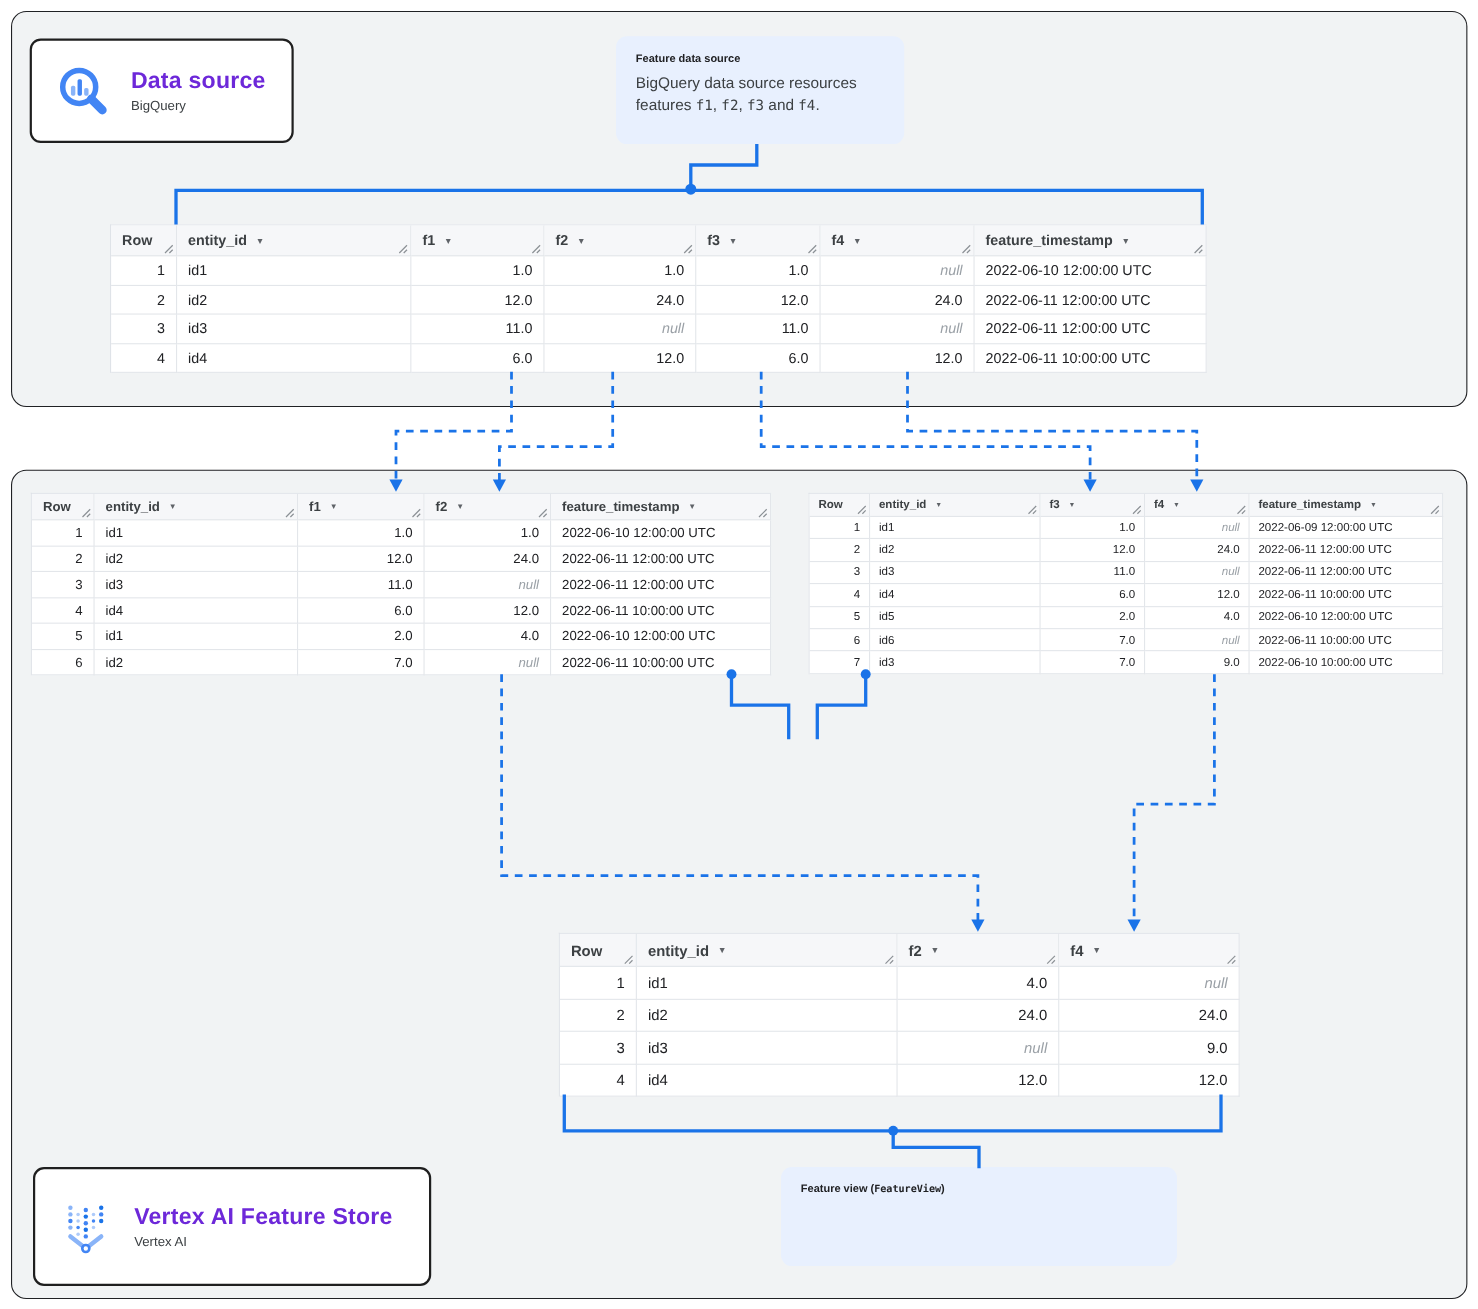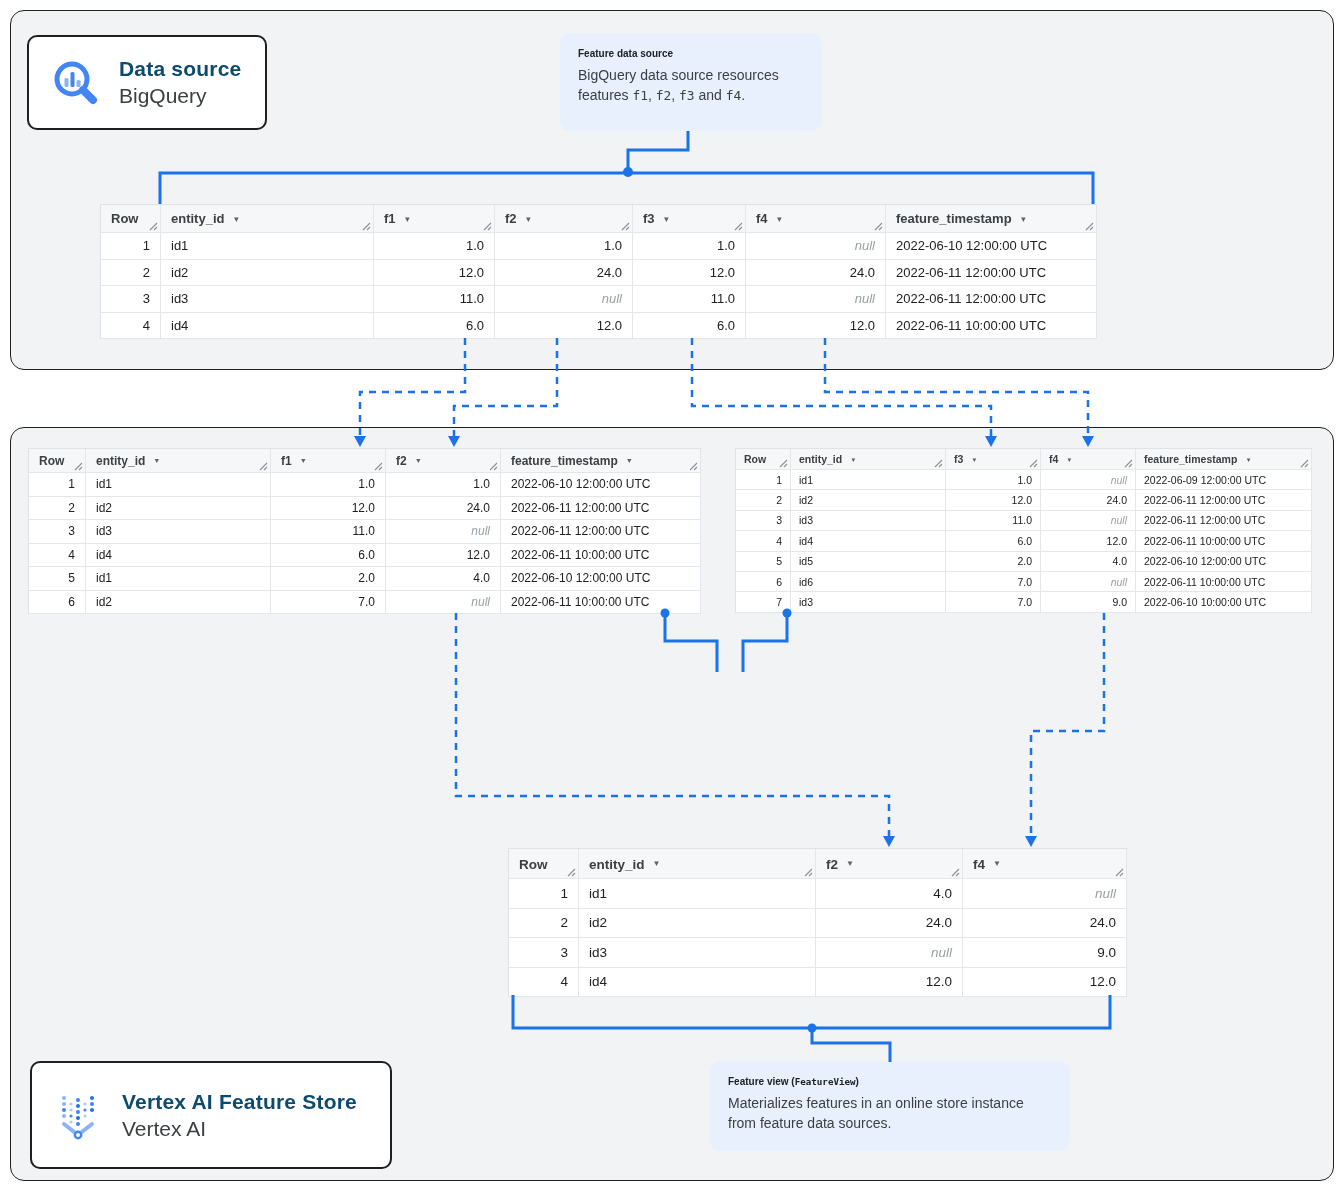--- a/index.html
+++ b/index.html
@@ -5,22 +5,22 @@
   html,body{margin:0;padding:0;background:#ffffff;}
   body{width:1344px;height:1190px;font-family:"Liberation Sans",sans-serif;}
   #stage{position:relative;width:1344px;height:1190px;overflow:hidden;background:#fff;}
 
   .panel{position:absolute;background:#f1f3f4;border:1.5px solid #202124;border-radius:14px;}
 
   
   .badge{position:absolute;background:#fff;border:2px solid #1f1f1f;border-radius:10px;
          display:flex;align-items:center;gap:16px;padding:0 20px;box-sizing:border-box;}
   .badge .btxt{display:flex;flex-direction:column;justify-content:center;}
-  .badge .btitle{font-weight:bold;font-size:21px;color:#0c4a6e;letter-spacing:.2px;}
-  .badge .bsub{font-size:21px;color:#3c4043;margin-top:3px;}
+  .badge .btitle{font-weight:bold;font-size:21px;color:#6d28d9;letter-spacing:.2px;}
+  .badge .bsub{font-size:12px;color:#3c4043;margin-top:3px;}
 
   
   .callout{position:absolute;background:#e8f0fe;border-radius:10px;padding:15px 18px;box-sizing:border-box;}
   .callout .ctitle{font-weight:bold;font-size:10px;color:#202124;margin-bottom:7px;}
   .callout .cbody{font-size:14px;color:#3c4043;line-height:1.42;}
   .mono{font-family:"DejaVu Sans Mono",monospace;font-size:92%;}
 
   
   .bq-mount{position:absolute;}
   table.bq{border-collapse:separate;border-spacing:0;table-layout:fixed;width:100%;
@@ -355,21 +355,20 @@
             <td class="txt">id4</td>
             <td class="num">12.0</td>
             <td class="num">12.0</td>
           </tr>
         </tbody>
       </table>
     </div>
 
   <div class="callout" style="left:710px;top:1061px;width:360px;height:90px;">
     <div class="ctitle"><span>Feature view (</span><span class="mono">FeatureView</span><span>)</span></div>
-    <div class="cbody"><span>Materializes features in an online store instance from feature data sources.</span></div>
   </div>
 
   <div class="badge" style="left:30px;top:1061px;width:362px;height:108px;">
     <span style="line-height:0;">
       <svg width="54" height="54" viewBox="0 0 54 54">
         <g fill="#1a73e8">
           <circle cx="12" cy="10" r="2" fill="#8ab4f8"></circle>
             <circle cx="12" cy="16" r="2" fill="#8ab4f8"></circle>
           <circle cx="12" cy="22" r="2" fill="#4285f4"></circle>
             <circle cx="12" cy="28" r="2" fill="#8ab4f8"></circle>

